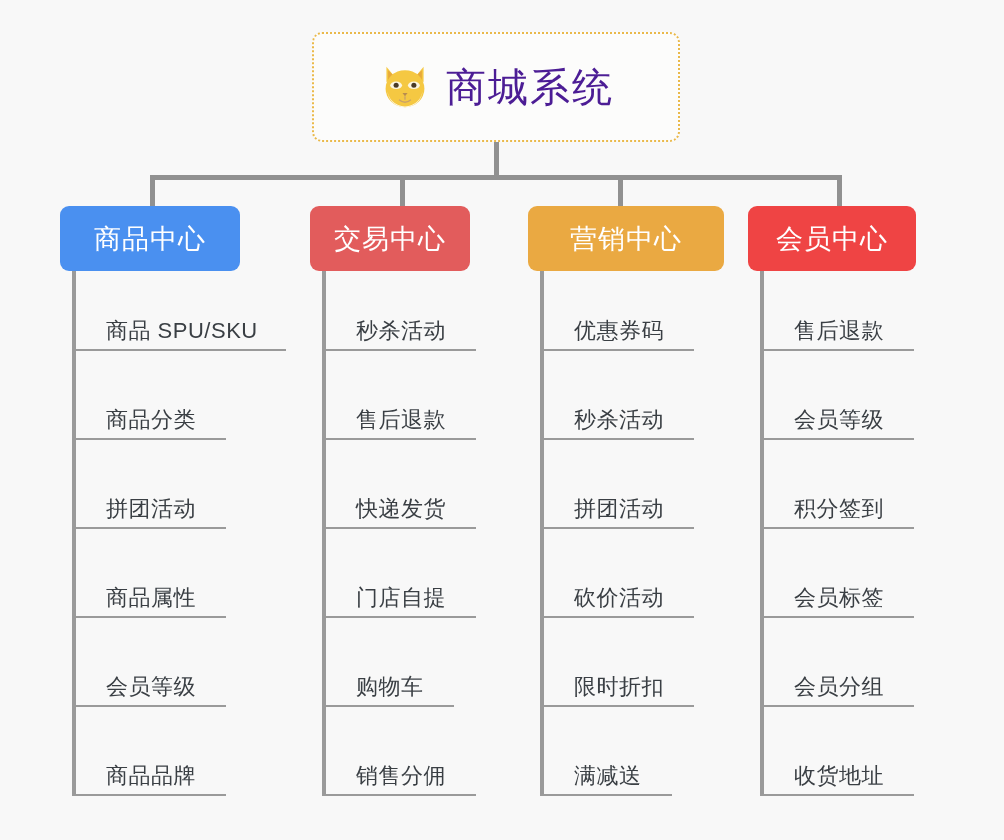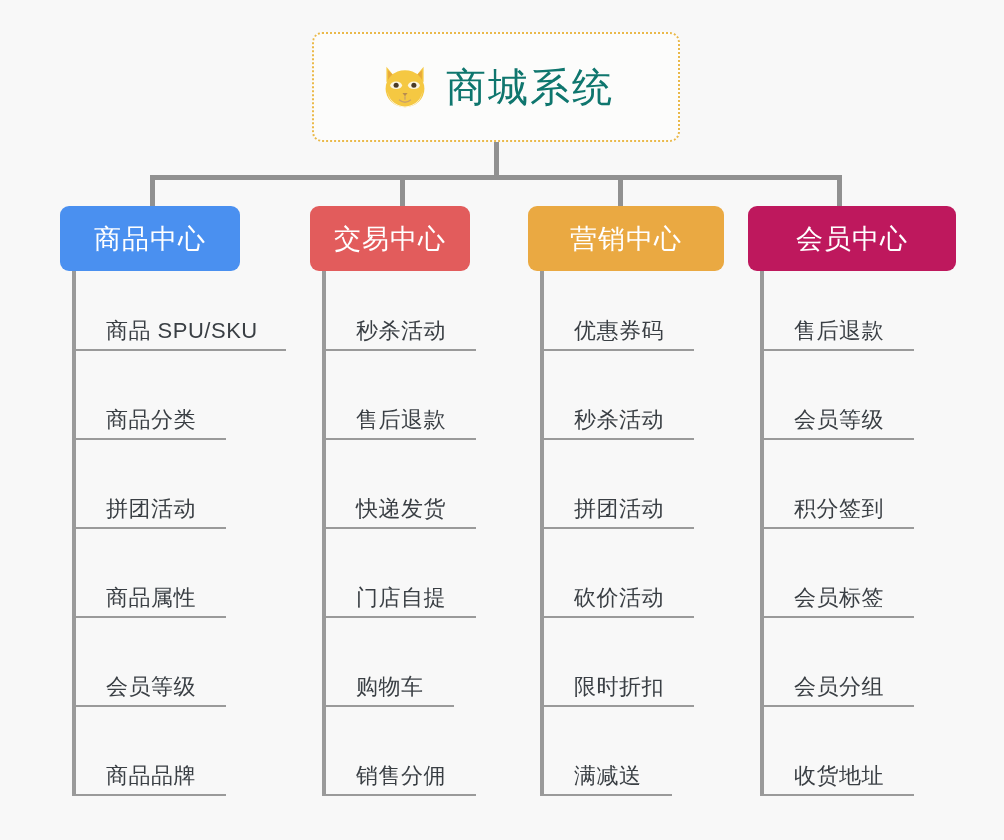--- a/index.html
+++ b/index.html
@@ -38,21 +38,21 @@
     gap: 14px;
   }
   .root-emoji {
     width: 54px;
     height: 54px;
     position: relative;
     flex: none;
   }
   .root-title {
     font-size: 40px;
-    color: #0f766e;
+    color: #4c1d95;
     letter-spacing: 2px;
     line-height: 1;
     white-space: nowrap;
   }
 
   
   .conn {
     position: absolute;
     background: #919191;
   }
@@ -139,21 +139,21 @@
   <div class="conn conn-v-root" style="background: rgb(145, 145, 145);"></div>
   <div class="conn conn-h-main" style="background: rgb(145, 145, 145);"></div>
   <div class="conn conn-drop" style="left: 150px; background: rgb(145, 145, 145);"></div>
   <div class="conn conn-drop" style="left: 400px; background: rgb(145, 145, 145);"></div>
   <div class="conn conn-drop" style="left: 618px; background: rgb(145, 145, 145);"></div>
   <div class="conn conn-drop" style="left: 837px; background: rgb(145, 145, 145);"></div>
 
   <div class="cat-head" id="head-0" style="left: 60px; width: 180px; background: rgb(74, 144, 240);">商品中心</div>
   <div class="cat-head" id="head-1" style="left: 310px; width: 160px; background: rgb(226, 92, 92);">交易中心</div>
   <div class="cat-head" id="head-2" style="left: 528px; width: 196px; background: rgb(234, 169, 66);">营销中心</div>
-  <div class="cat-head" id="head-3" style="left: 748px; width: 208px; background: #be185d;">会员中心</div>
+  <div class="cat-head" id="head-3" style="left: 748px; width: 168px; background: #ef4444;">会员中心</div>
 
   <div class="col" id="col-0" style="left: 72px;">
     <div class="col-stem" style="height: 525px;"></div>
     <div class="leaf">
       <span class="leaf-label">商品 SPU/SKU</span>
       <span class="leaf-rule" style="width: 212px;"></span>
     </div>
     <div class="leaf">
       <span class="leaf-label">商品分类</span>
       <span class="leaf-rule" style="width: 152px;"></span>

